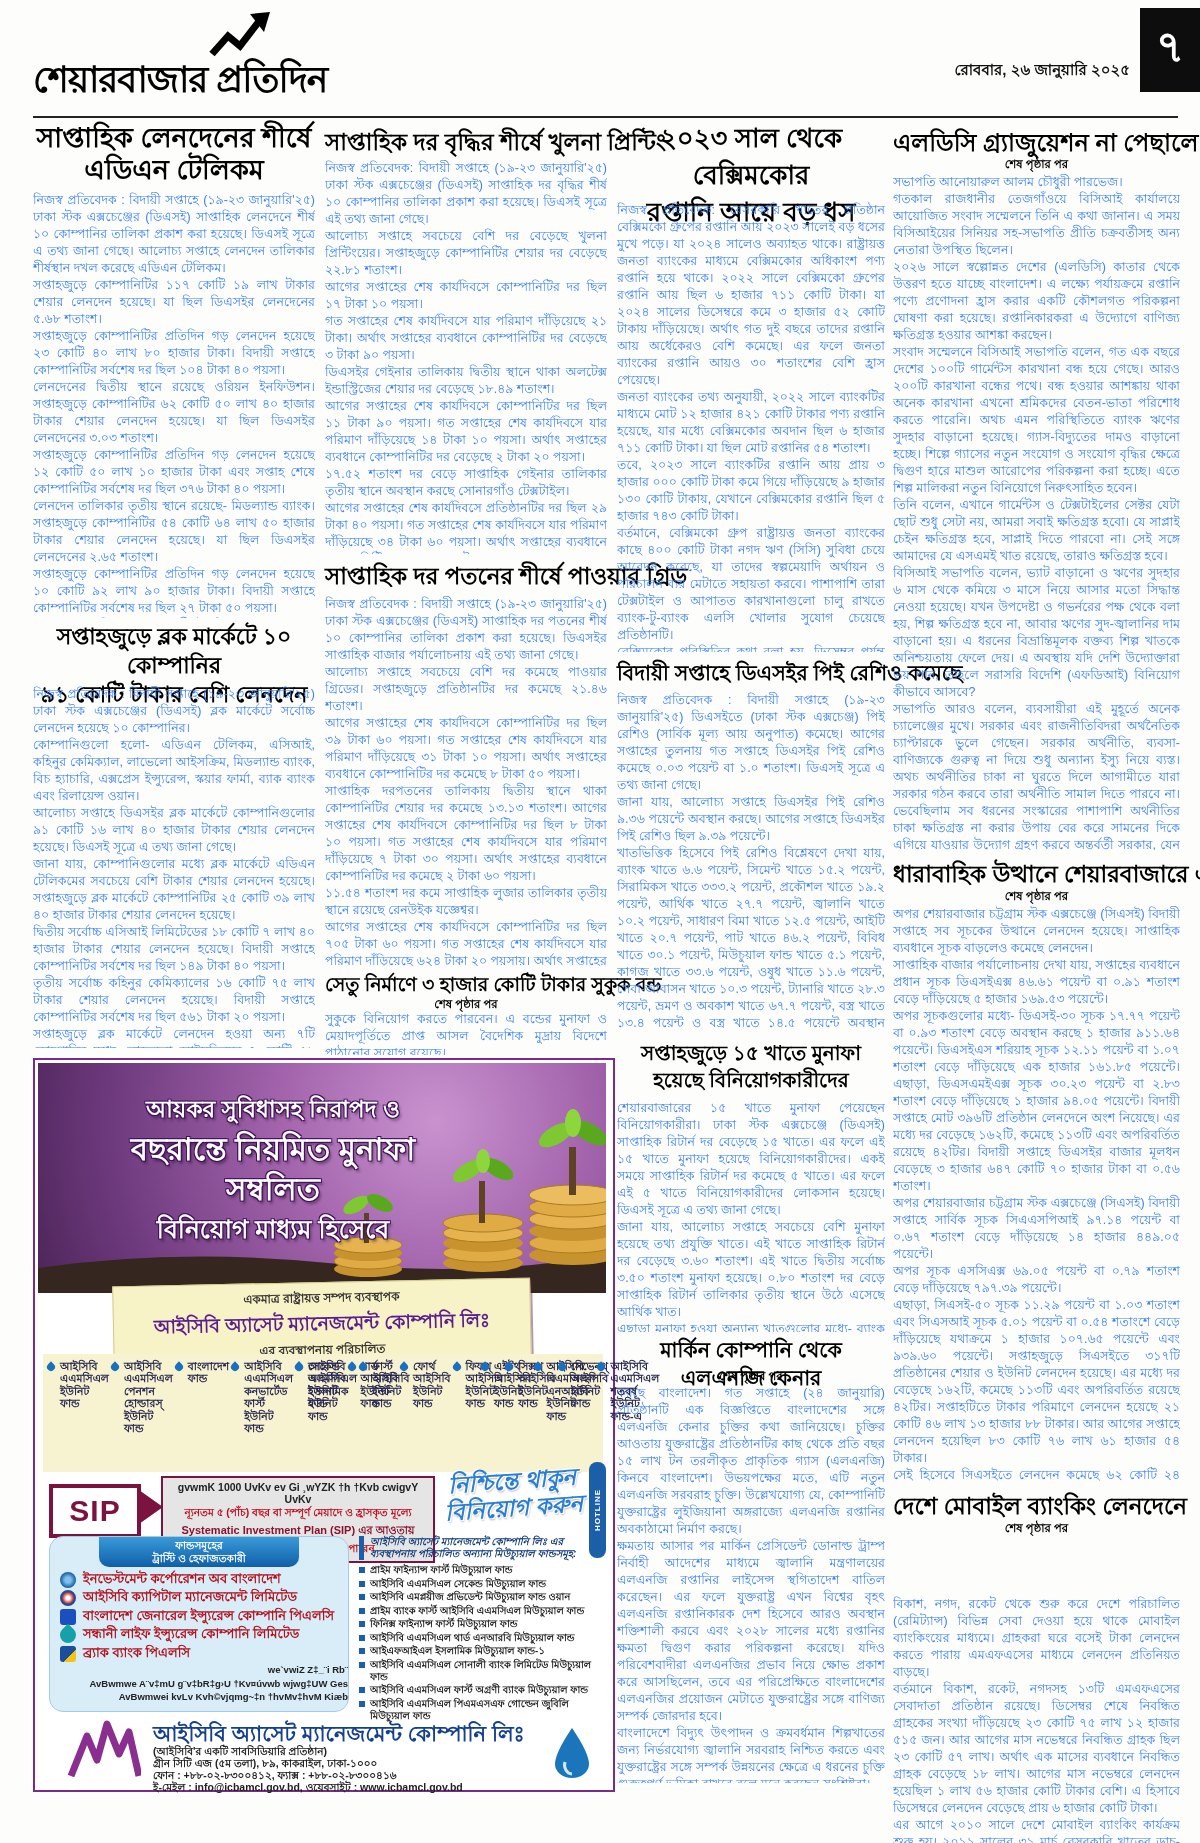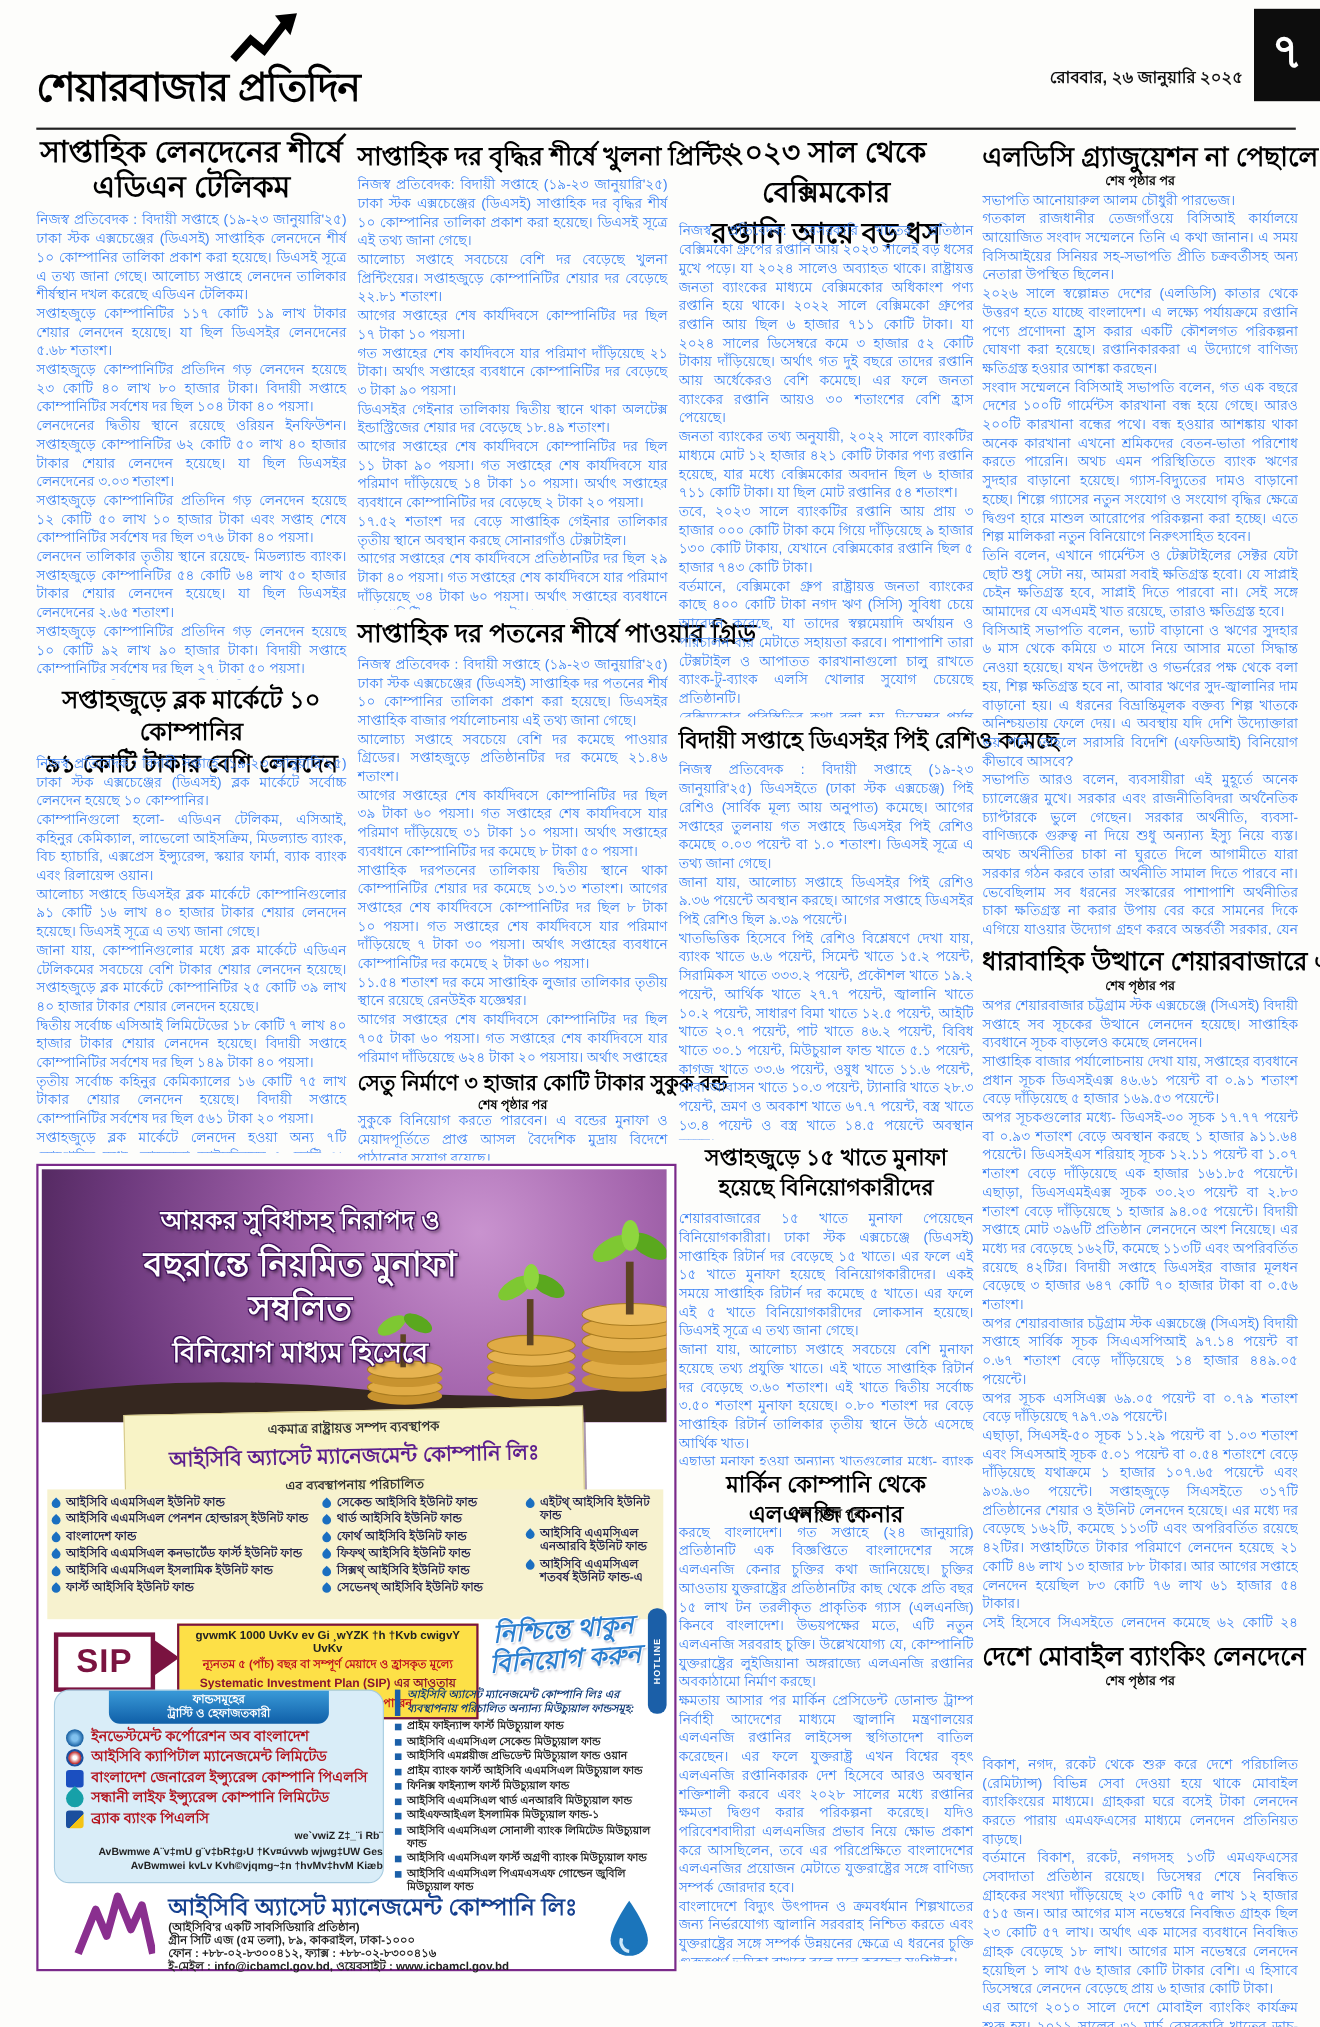--- a/index.html
+++ b/index.html
@@ -27,32 +27,32 @@
         text-shadow:-1px -1px 0 #41105c,1px -1px 0 #41105c,-1px 1px 0 #41105c,1px 1px 0 #41105c,2px 3px 3px rgba(0,0,0,.45);}
   .slogan .s1{font-size:23px;}
   .slogan .s2{font-size:31px;line-height:40px;}
   .slogan .s3{font-size:25px;}
   .banner{position:absolute;left:78px;top:222px;width:400px;background:#f8f3c6;border:1px solid #d6c98a;
         transform:rotate(-1.2deg);text-align:center;padding:6px 8px;box-shadow:2px 3px 0 rgba(70,30,80,.45);}
   .banner .b1,.banner .b3{font-size:12px;font-weight:700;color:#333;}
   .banner .b2{font-size:19px;font-weight:800;color:#5c1e8e;}
   .fund-strip{position:absolute;left:8px;top:294px;width:560px;height:118px;background:#f7f2cf;
         display:flex;padding:4px 2px;box-sizing:border-box;}
-  .fund-col{display:flex;flex-direction:column;justify-content:flex-start;}
+  .fund-col{display:flex;flex-direction:row;justify-content:flex-start;}
   .fund-col.fa{width:248px;}.fund-col.fb{width:186px;}.fund-col.fc{width:126px;}
   .fund-row{display:flex;align-items:flex-start;margin:1.5px 0;}
   .drop-icon{width:8px;height:8px;background:#1b6fc0;border-radius:0 50% 50% 50%;transform:rotate(45deg);
         flex:0 0 8px;margin:3px 5px 0 2px;}
   .fund-row span[data-item-text]{font-size:10.8px;font-weight:700;color:#25254f;line-height:12.5px;}
   .sip-box{position:absolute;left:14px;top:424px;width:84px;height:46px;border:4px solid #7a1340;
         display:flex;align-items:center;justify-content:center;background:#fff;}
   .sip-box span{font-size:30px;font-weight:800;color:#7a1340;letter-spacing:1px;}
   .sip-arrow{position:absolute;left:104px;top:430px;width:0;height:0;border-top:17px solid transparent;
         border-bottom:17px solid transparent;border-left:24px solid #7a1340;}
-  .sip-text{position:absolute;left:126px;top:416px;width:262px;border:2px solid #7a1340;background:#fde047;
+  .sip-text{position:absolute;left:126px;top:416px;width:262px;border:2px solid #7a1340;background:#e5e5e5;
         padding:3px 4px;text-align:center;}
   .sip-text .l1{font-size:10.5px;font-weight:700;color:#222;}
   .sip-text .l2{font-size:10.5px;font-weight:800;color:#c01020;}
   .sip-text .l3{font-size:11px;font-weight:800;color:#8a1430;}
   .sip-text .l4{font-size:10.5px;font-weight:800;color:#c01020;}
   .script-text{position:absolute;left:398px;top:408px;width:160px;text-align:center;transform:rotate(-4deg);
         font-size:23px;font-weight:800;font-style:italic;color:#2b7fd0;line-height:27px;
         text-shadow:-1px -1px 0 #fff,1px 1px 0 #fff,1px 2px 2px rgba(0,0,50,.3);}
   .hotline-bar{position:absolute;left:554px;top:402px;width:17px;height:96px;background:#1b5fa8;border-radius:8px;
         display:flex;align-items:center;justify-content:center;}

